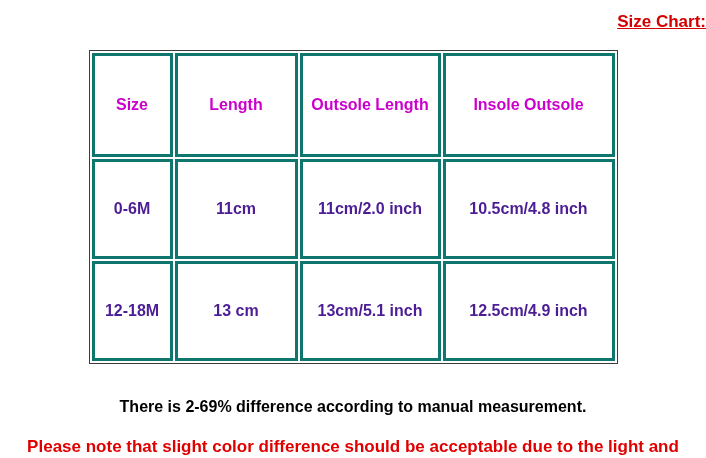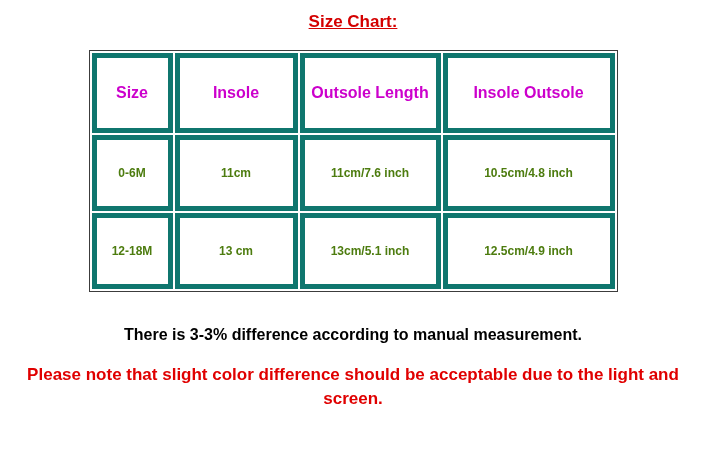--- a/index.html
+++ b/index.html
@@ -10,51 +10,51 @@
   body {
     width: 706px;
     height: 458px;
     font-family: "Liberation Sans", sans-serif;
     font-weight: bold;
     color: #000000;
     overflow: hidden;
   }
   .title {
     margin-top: 11px;
-    text-align: center;
+    text-align: right;
     font-size: 17px;
     line-height: 21px;
     color: #d40000;
     text-decoration: underline;
   }
   table.size-table {
     margin: 18px auto 0 auto;
     border-collapse: separate;
     border-spacing: 2px;
     border: 1px solid #3c3c3c;
     background: #ffffff;
   }
   table.size-table th,
   table.size-table td {
-    border: 5px solid #0f766e;
+    border: 3px solid #0f766e;
     background: #ffffff;
     text-align: center;
     vertical-align: middle;
-    padding: 0 6px;
+    padding: 14px 6px;
     font-weight: bold;
   }
   table.size-table th {
     height: 70px;
     font-size: 16px;
     color: #cc00cc;
   }
   table.size-table td {
     height: 66px;
-    font-size: 12px;
-    color: #4d7c0f;
+    font-size: 16px;
+    color: #4c1d95;
   }
   .col-size   { width: 81px;  }
   .col-length { width: 123px; }
   .col-out    { width: 141px; }
   .col-in     { width: 172px; }
   .note-black {
     margin-top: 31px;
     text-align: center;
     font-size: 16px;
     line-height: 24px;
@@ -76,38 +76,38 @@
 <table class="size-table">
   <colgroup>
     <col class="col-size">
     <col class="col-length">
     <col class="col-out">
     <col class="col-in">
   </colgroup>
   <thead>
     <tr>
       <th>Size</th>
-      <th>Insole</th>
+      <th>Length</th>
       <th>Outsole Length</th>
       <th>Insole Outsole</th>
     </tr>
   </thead>
   <tbody>
     <tr>
       <td>0-6M</td>
       <td>11cm</td>
-      <td>11cm/7.6 inch</td>
+      <td>11cm/2.0 inch</td>
       <td>10.5cm/4.8 inch</td>
     </tr>
     <tr>
       <td>12-18M</td>
       <td>13 cm</td>
       <td>13cm/5.1 inch</td>
       <td>12.5cm/4.9 inch</td>
     </tr>
   </tbody>
 </table>
 
 <div class="note-black">
-  <div>There is 3-3% difference according to manual measurement.</div>
+  <div>There is 2-69% difference according to manual measurement.</div>
 </div>
 
 <div class="note-red">Please note that slight color difference should be acceptable due to the light and screen.</div>
 
 </body></html>

